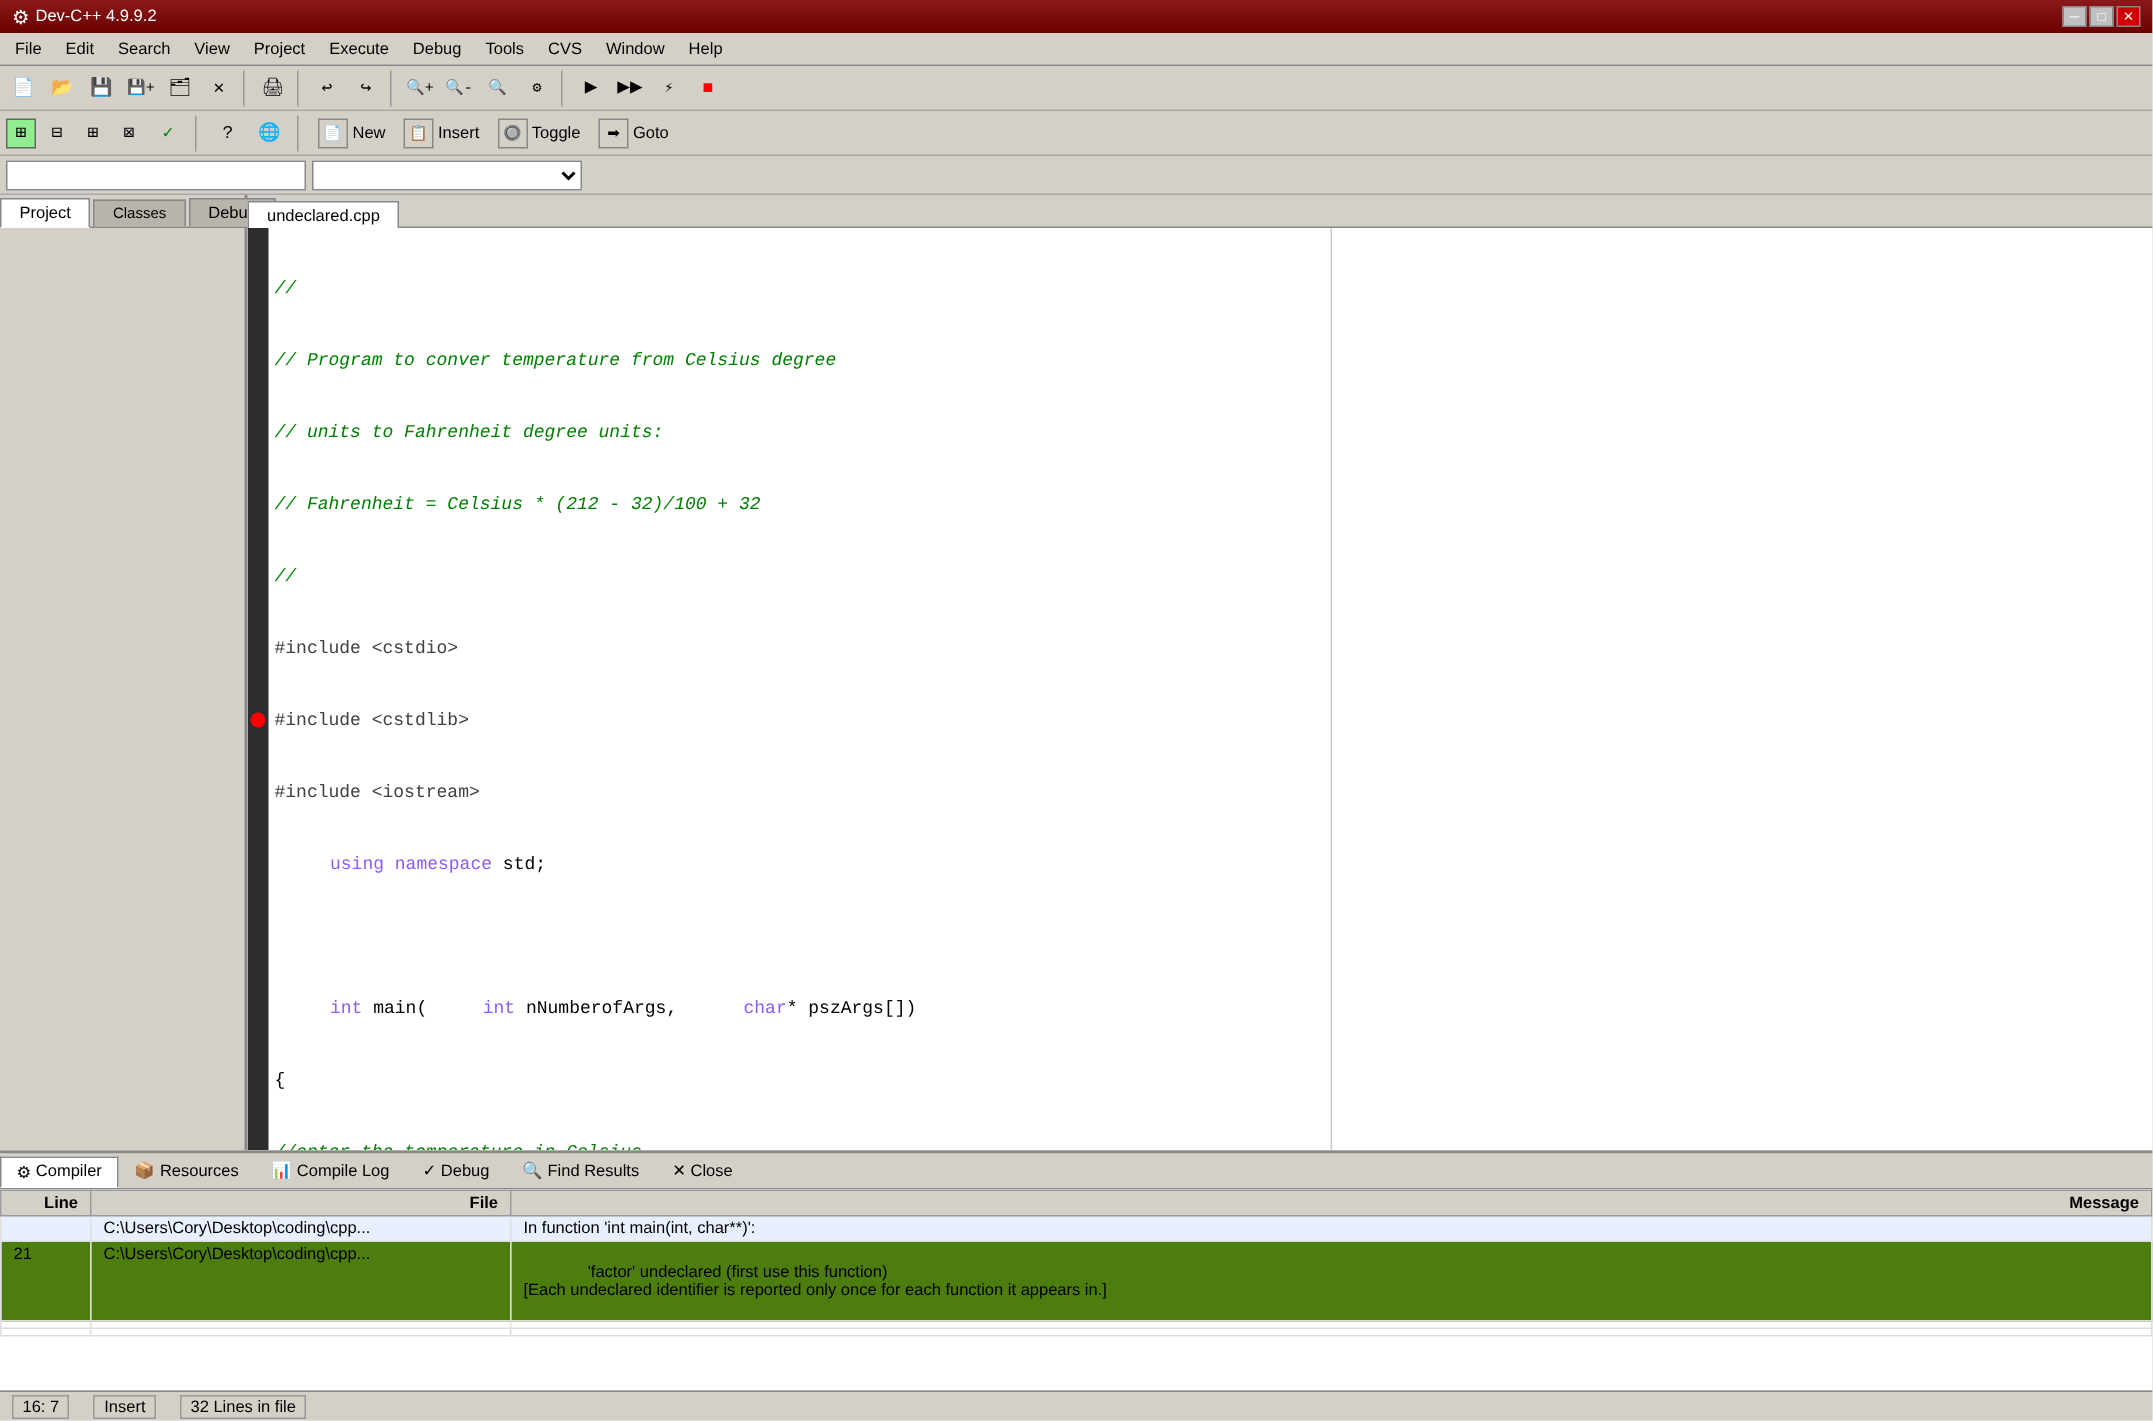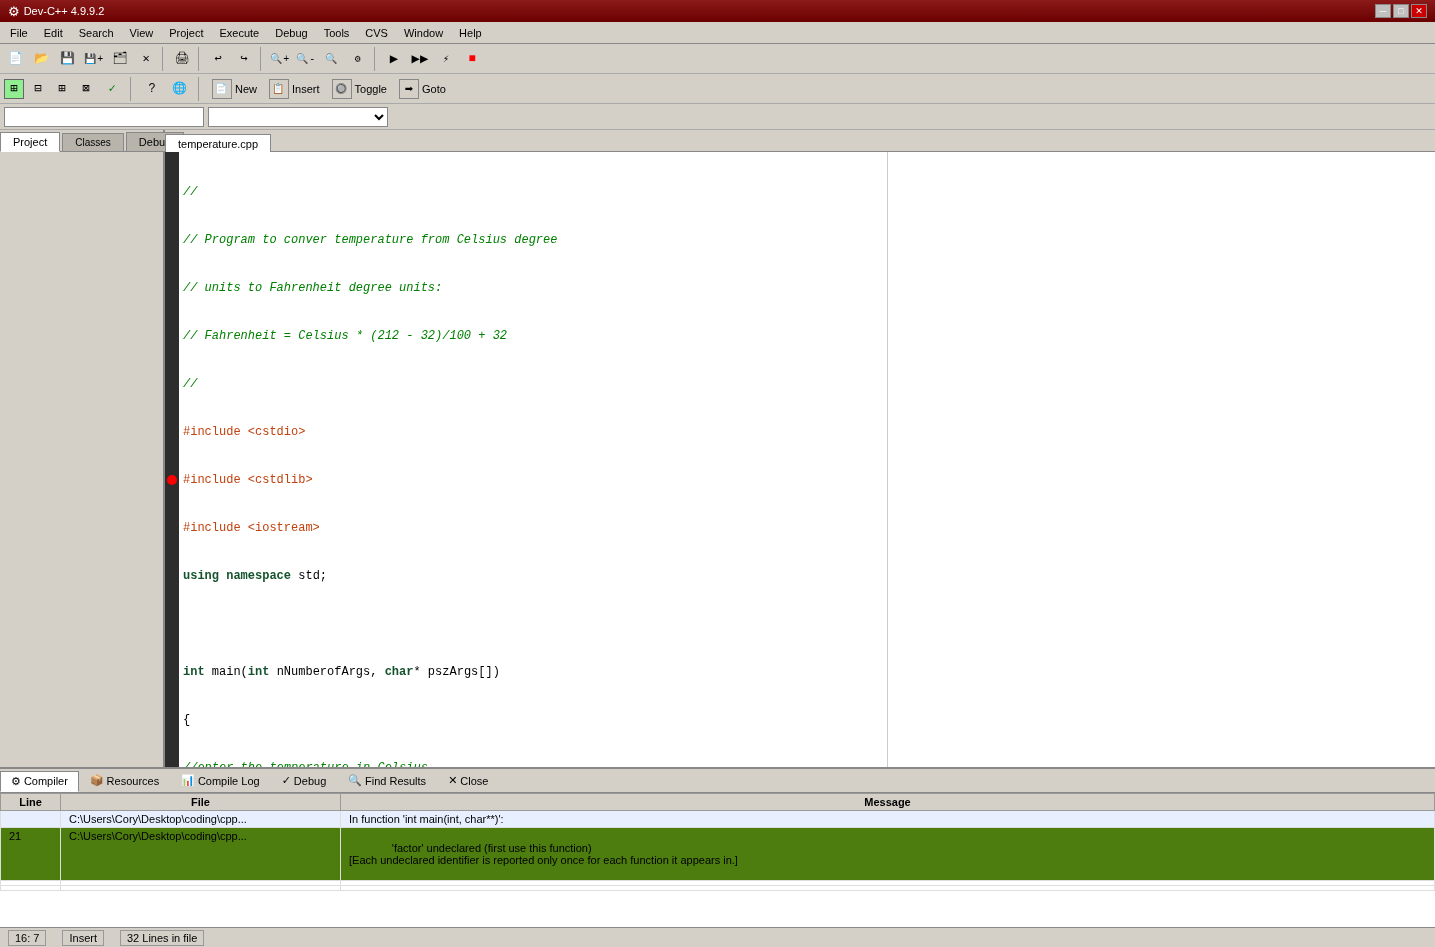--- a/index.html
+++ b/index.html
@@ -143,23 +143,23 @@
 
     
     #left-panel {
       width: 165px;
       background: #d4d0c8;
       border-right: 2px solid #888;
       overflow: hidden;
     }
 
     
-    .kw { color: #14532d; font-weight: bold; }
+    .kw { color: #8b5cf6; font-weight: normal; margin-left: 37px; }
     .cmt { color: #008000; font-style: italic; }
-    .inc { color: #c2410c; }
+    .inc { color: #404040; }
 
     
     #bottom-panel {
       height: 160px;
       border-top: 2px solid #888;
       background: #d4d0c8;
       display: flex;
       flex-direction: column;
     }
 
@@ -189,21 +189,21 @@
     #error-table {
       width: 100%;
       border-collapse: collapse;
       font-family: Arial, sans-serif;
       font-size: 11px;
     }
     #error-table th {
       background: #d4d0c8;
       border: 1px solid #999;
       padding: 2px 8px;
-      text-align: center;
+      text-align: right;
       font-weight: bold;
     }
     #error-table td {
       border: 1px solid #ddd;
       padding: 2px 8px;
       vertical-align: top;
     }
     .error-row-1 td { background: #e8f0ff; }
     .error-row-2 td { background: #4d7c0f; }
 
@@ -341,21 +341,21 @@
     <select class="search-dropdown"></select>
   </div>
 
   <div style="display:flex; flex-direction:row; background:#d4d0c8; height:22px; border-bottom:1px solid #888;">
     <div style="width:165px; display:flex; align-items:flex-end; border-right:2px solid #888;">
       <div class="tab active" style="font-family:Arial,sans-serif;font-size:11px;">Project</div>
       <div class="tab inactive" style="font-family:Arial,sans-serif;font-size:10px;">Classes</div>
       <div class="tab inactive" style="font-family:Arial,sans-serif;font-size:11px;">Debug</div>
     </div>
     <div style="flex:1; display:flex; align-items:flex-end;">
-      <div class="file-tab">temperature.cpp</div>
+      <div class="file-tab">undeclared.cpp</div>
     </div>
   </div>
 
   <div id="editor-wrapper">
 
     <div id="left-panel" style="background:#d4d0c8;width:165px;border-right:2px solid #888;"></div>
 
     <div id="code-scroll-area" style="flex:1;overflow:hidden;background:white;font-family:'Courier New',monospace;font-size:12px;line-height:16px;">
 
       <div style="width:14px;background:#2d2d2d;flex-shrink:0;padding-top:0;">

